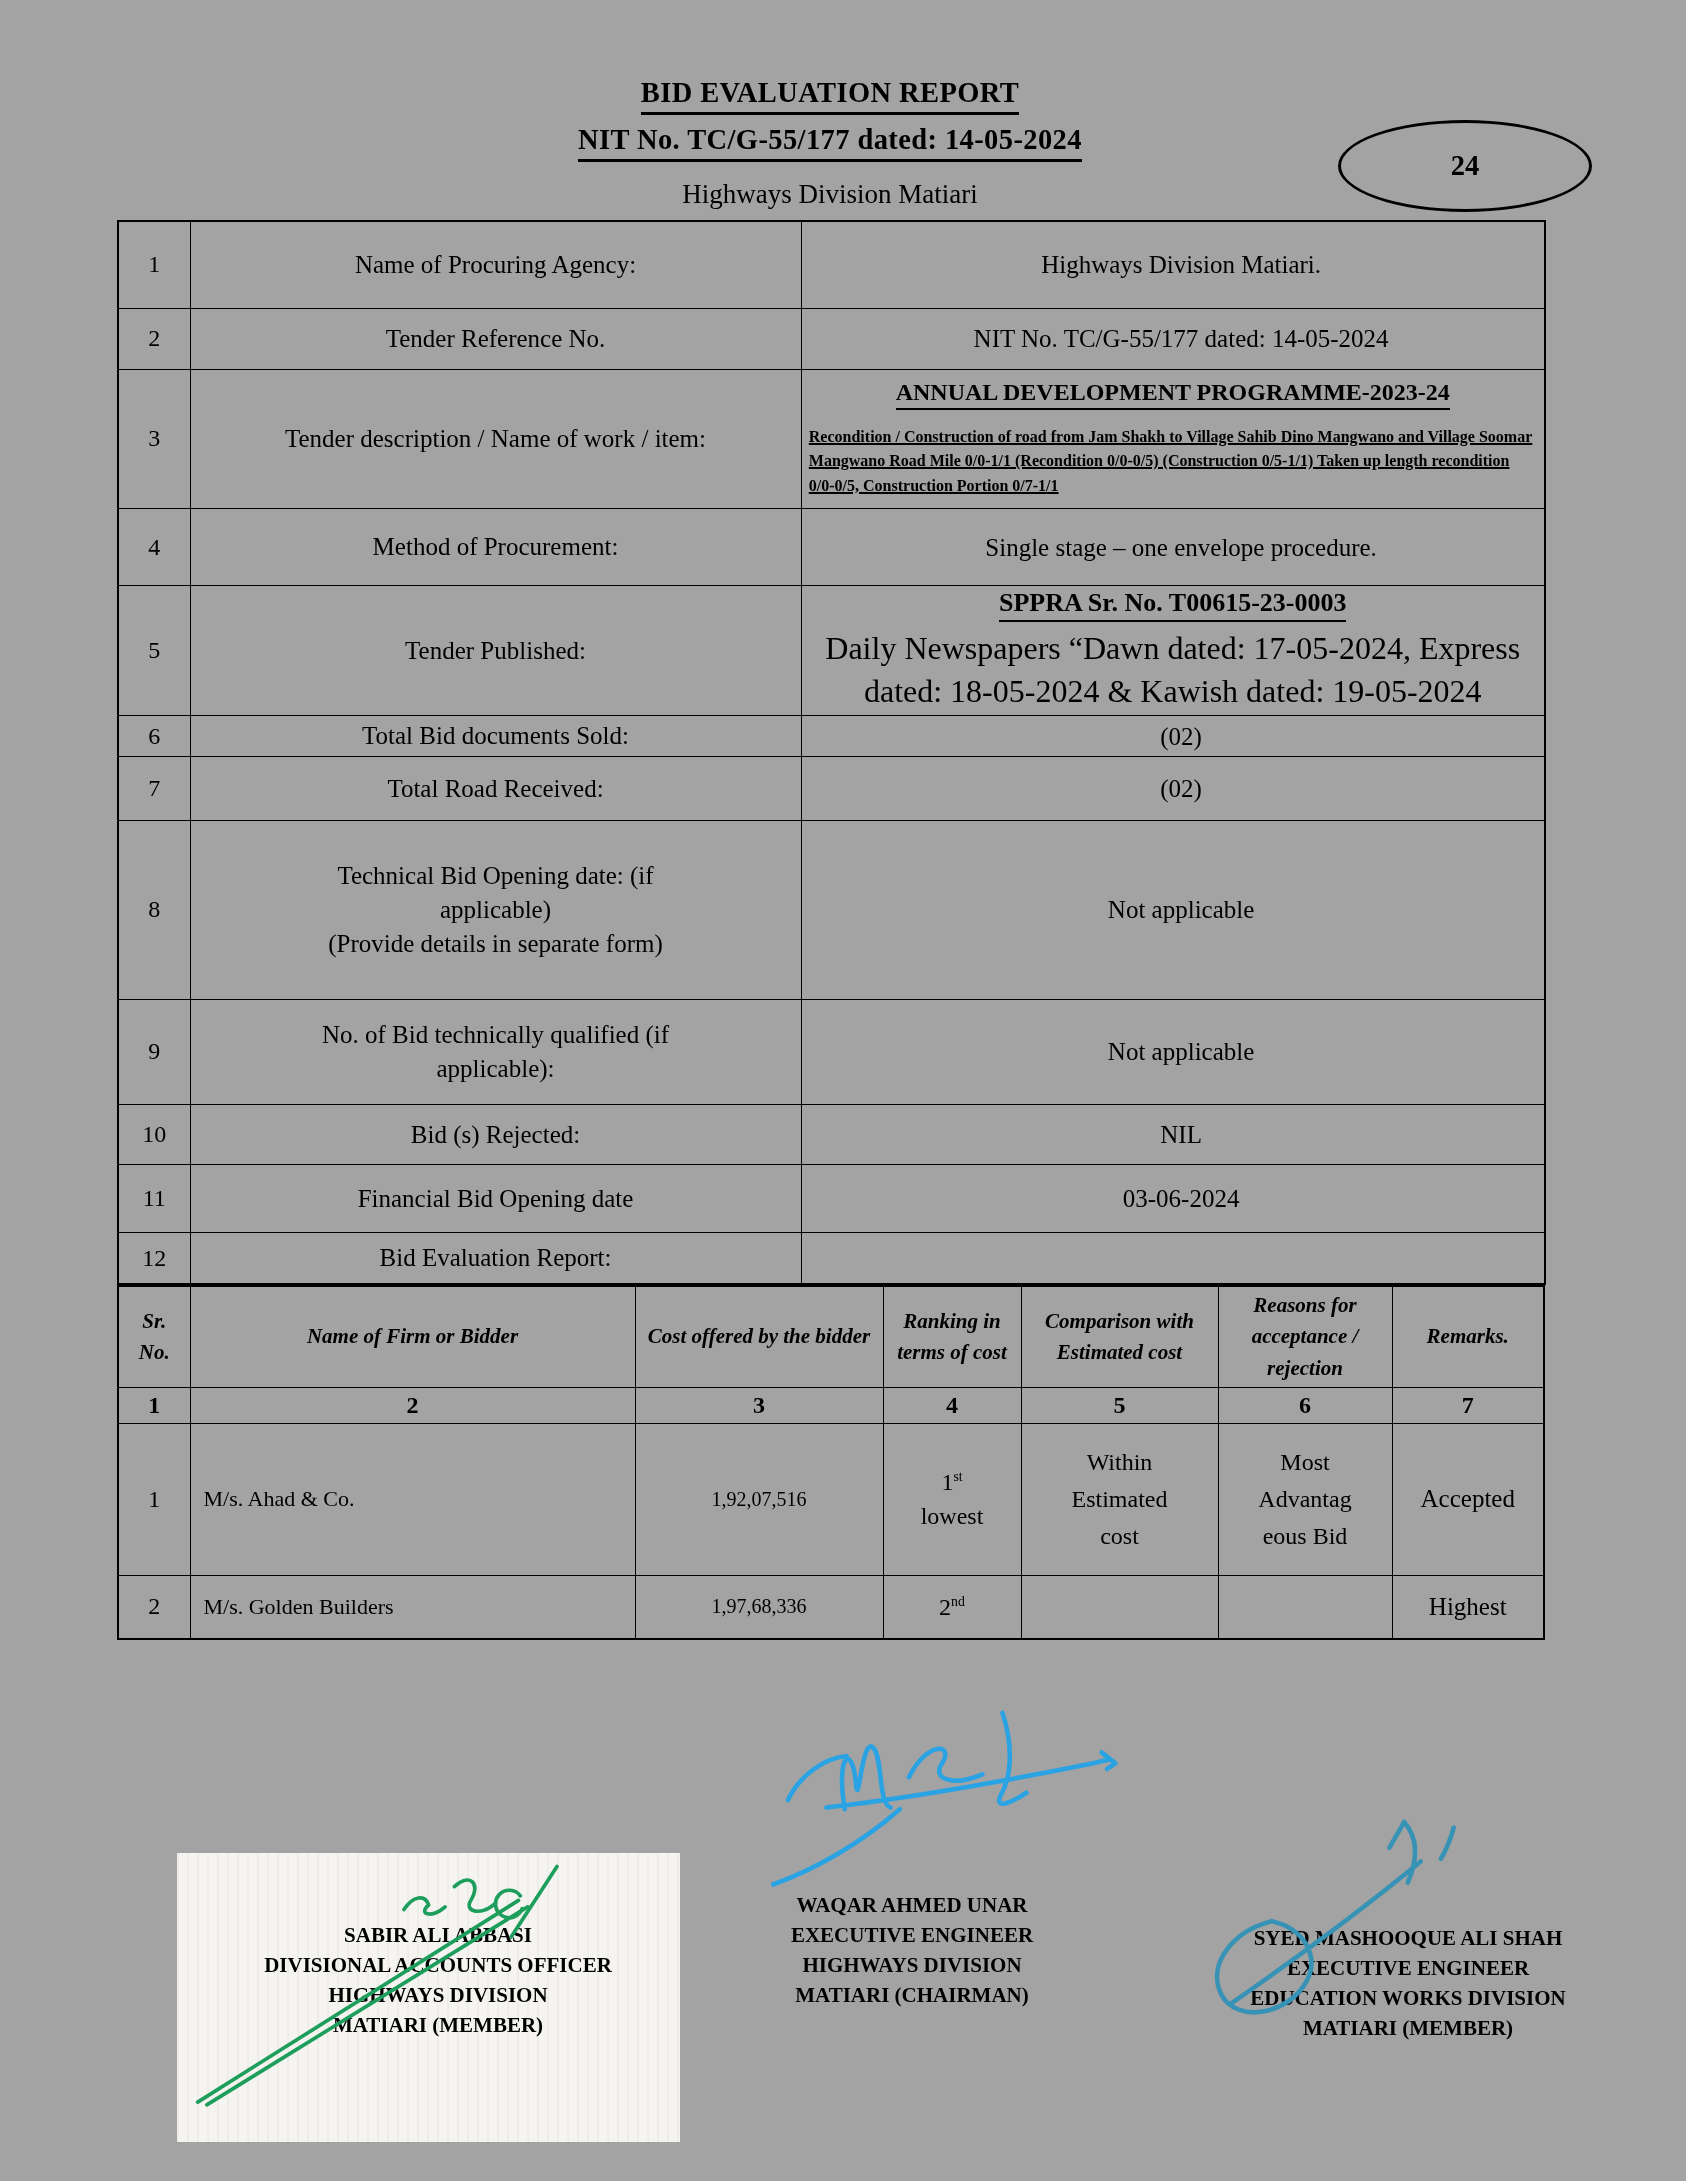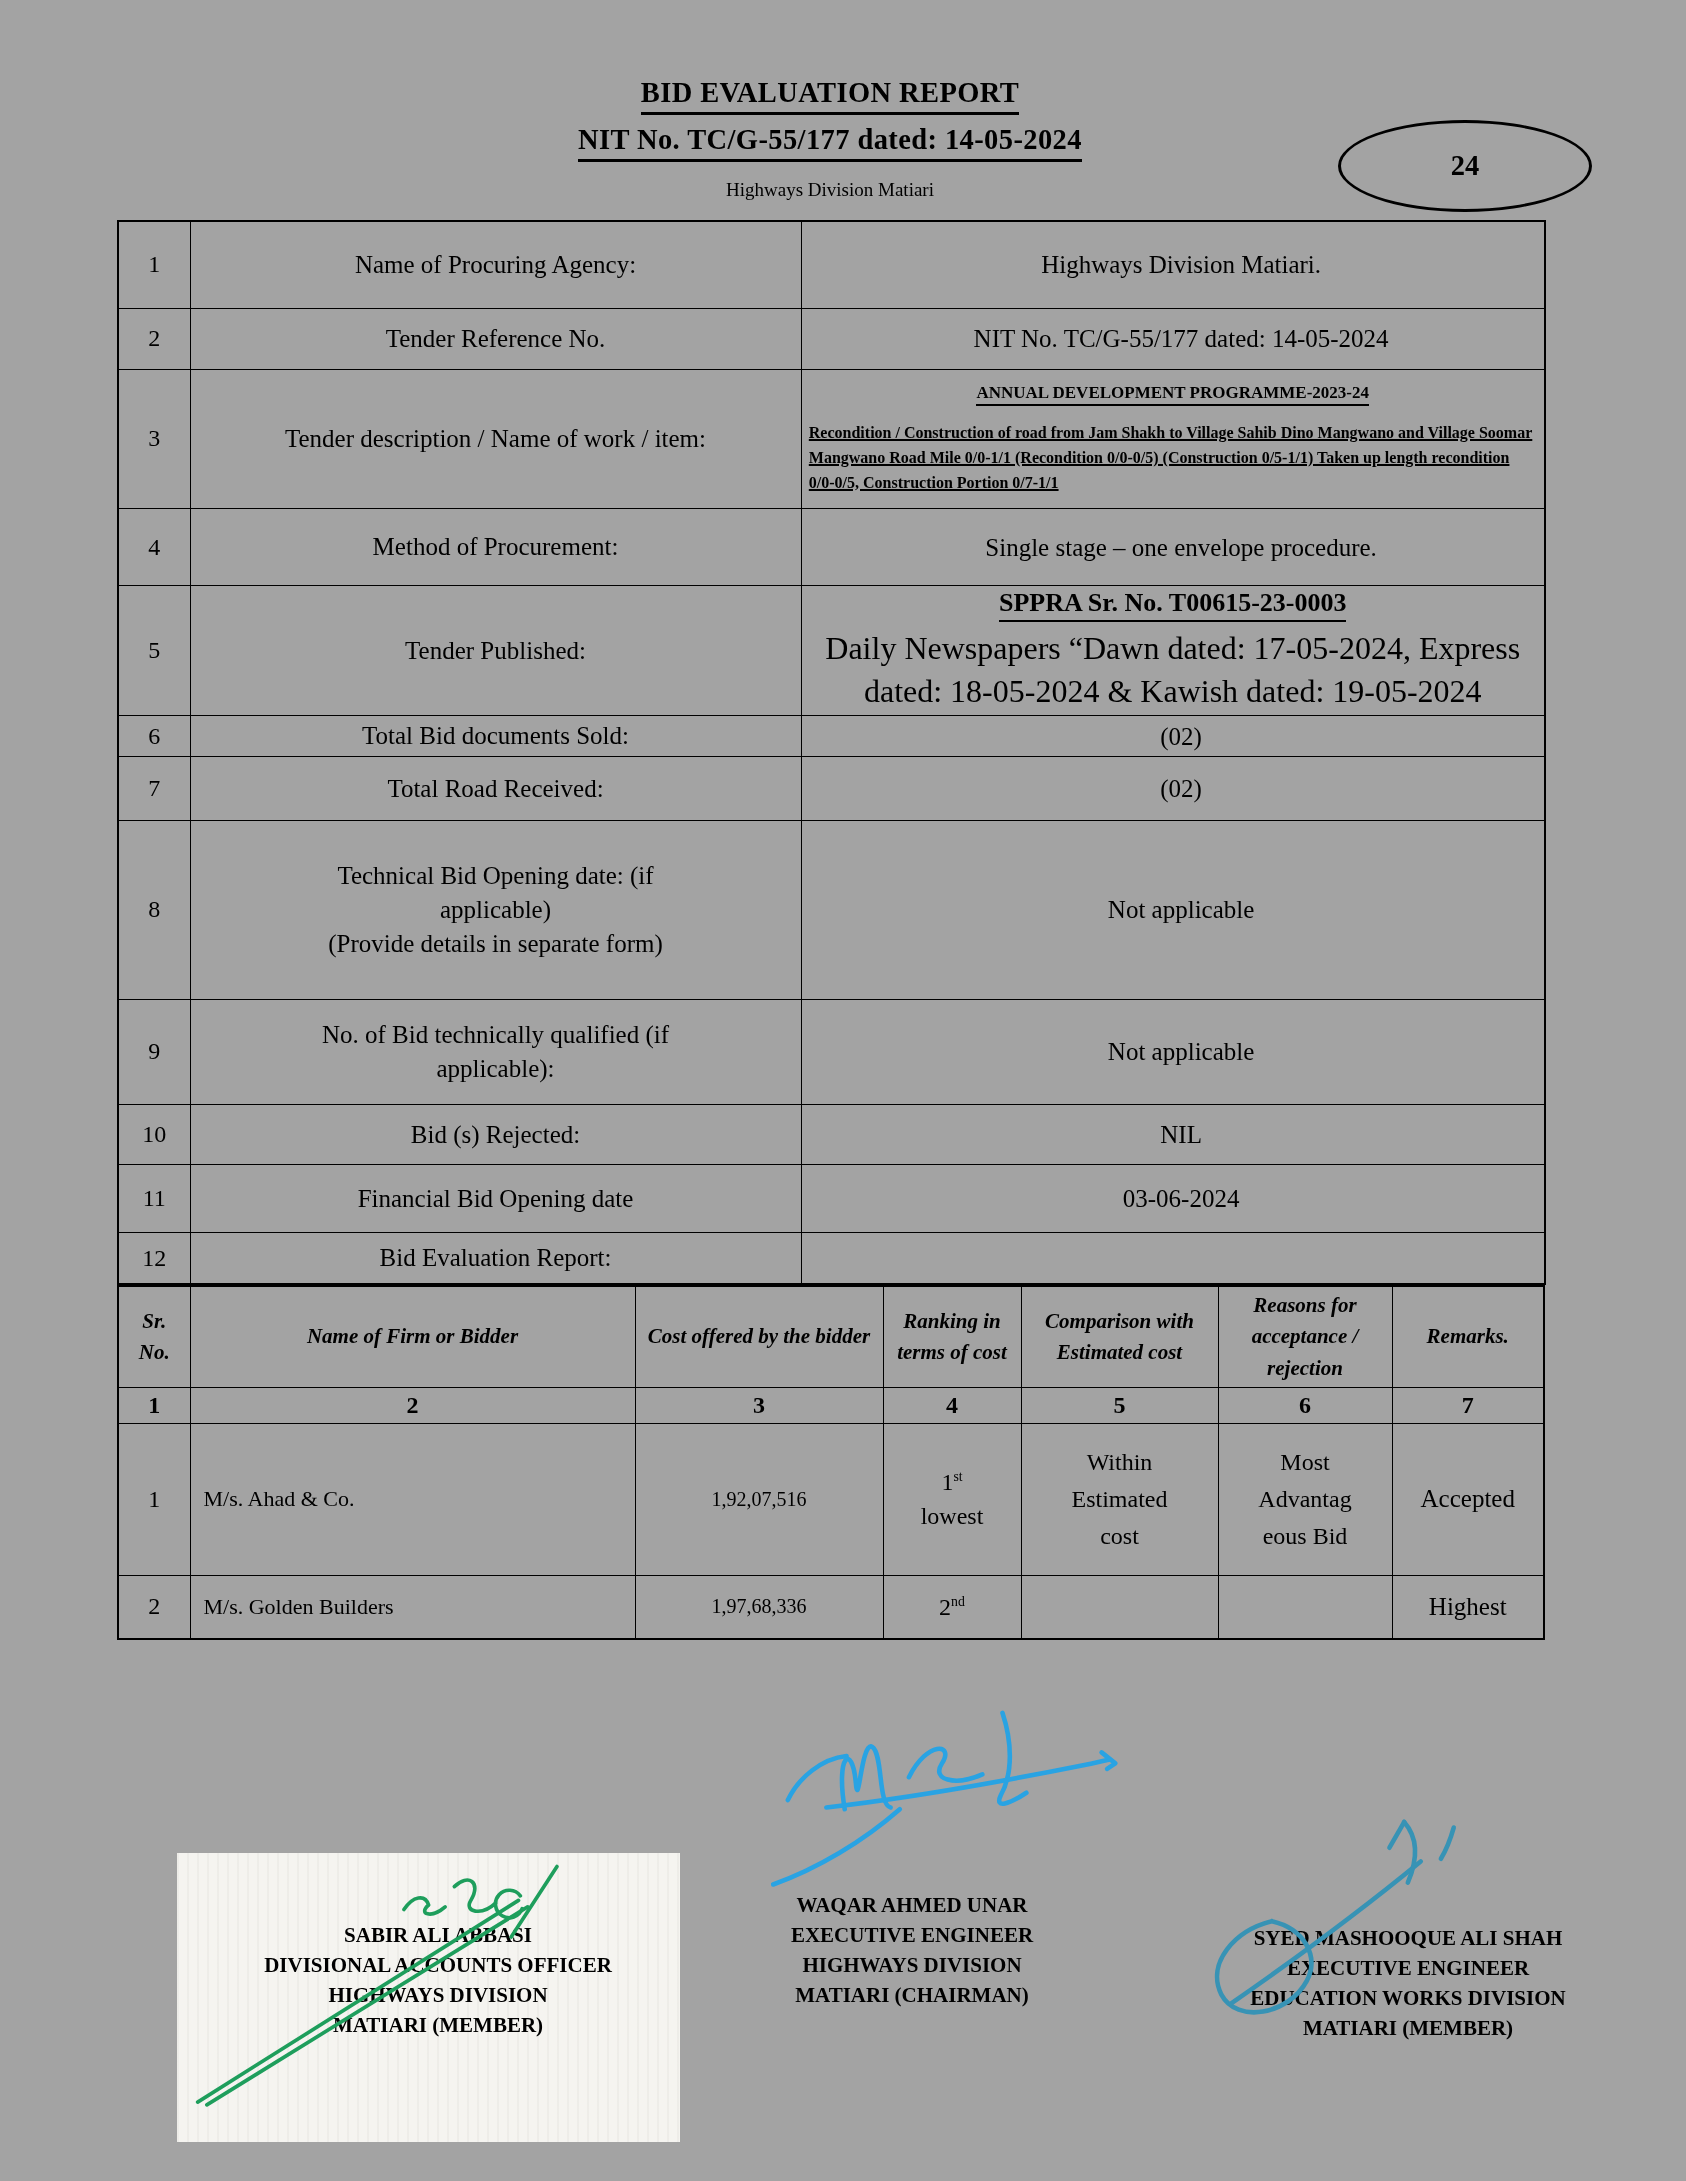--- a/index.html
+++ b/index.html
@@ -6,21 +6,21 @@
   .doc {
     position:relative; width:1686px; height:2182px; background:#a3a3a3;
     font-family:"Liberation Serif", serif; color:#000; overflow:hidden;
   }
 
   
   .header { position:absolute; left:117px; top:77px; width:1426px; text-align:center; }
   .hline { margin:0 0 9.2px 0; }
   .t-title { font-size:28.5px; font-weight:bold; letter-spacing:0.4px; }
   .u-thick { display:inline-block; border-bottom:3.7px solid #000; padding-bottom:2.8px; }
-  .t-division { font-size:19px; margin-top:17px; }
+  .t-division { font-size:27px; margin-top:17px; }
 
   .badge {
     position:absolute; left:1338px; top:120px; width:248px; height:86px;
     border:3.7px solid #000; border-radius:50%;
     display:flex; align-items:center; justify-content:center;
     font-size:28.5px; font-weight:bold;
   }
 
   
   .tables { position:absolute; left:117px; top:220px; width:1426px; }
@@ -39,21 +39,21 @@
   tr.r4  > td { height:73px; }
   tr.r5  > td { height:107px; }
   tr.r6  > td { height:37px; }
   tr.r7  > td { height:59px; }
   tr.r8  > td { height:174px; }
   tr.r9  > td { height:101px; }
   tr.r10 > td { height:55px; }
   tr.r11 > td { height:64px; }
   tr.r12 > td { height:46px; }
 
-  .adp-head { font-weight:bold; font-size:17px; text-align:center; }
+  .adp-head { font-weight:bold; font-size:24px; text-align:center; }
   .u3 { display:inline-block; border-bottom:2.8px solid #000; padding-bottom:1.8px; }
   .adp-detail {
     font-weight:bold; font-size:16px; text-align:left; line-height:1.55;
     margin-top:14.7px; text-decoration:underline; text-decoration-thickness:1.8px;
   }
   .sppra-head { font-weight:bold; font-size:26px; text-align:center; }
   .sppra-detail { font-size:32px; text-align:center; margin-top:4.6px; line-height:1.35; }
 
   tr.bhdr > td { height:97px; }
   tr.bnum > td { height:31px; }

